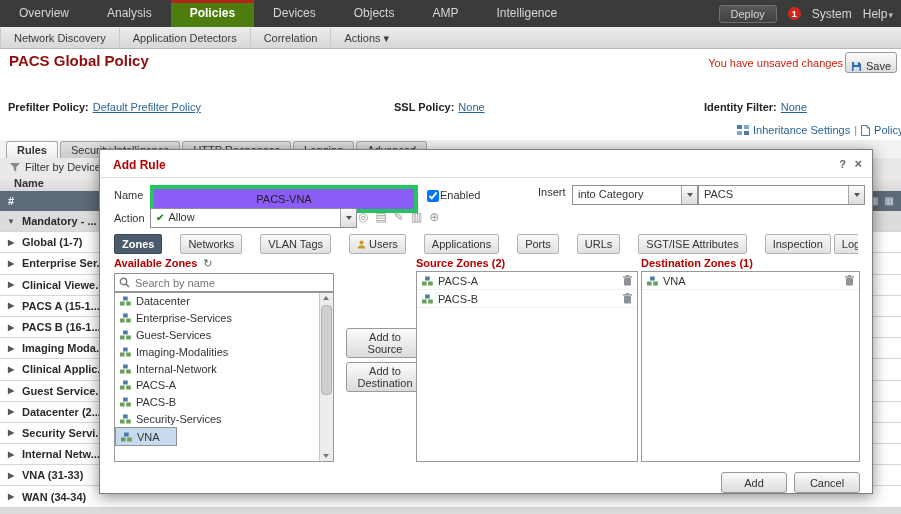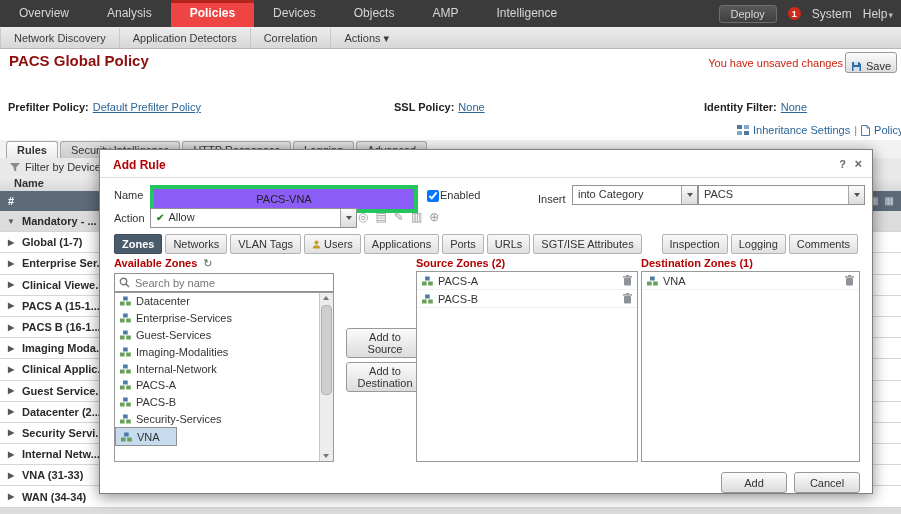--- a/index.html
+++ b/index.html
@@ -2,21 +2,21 @@
 <html><head>
 <meta charset="utf-8">
 <style>
   html,body{margin:0;padding:0;}
   body{width:901px;height:514px;font-family:"Liberation Sans",sans-serif;font-size:11px;color:#333;background:#fff;}
   .screen{position:relative;width:901px;height:514px;overflow:hidden;background:#fff;}
 
   
   .topnav{position:absolute;left:0;top:0;width:901px;height:27px;background:#3b3b3b;display:flex;align-items:stretch;z-index:2;}
   .nav-item{padding:0 19px;line-height:27px;font-size:12px;color:#d6d6d6;cursor:pointer;white-space:nowrap;}
-  .nav-item.active{background:#ef4444;color:#fff;font-weight:bold;box-shadow:inset 0 3px 0 #b3241c;}
+  .nav-item.active{background:#4d7c0f;color:#fff;font-weight:bold;box-shadow:inset 0 3px 0 #b3241c;}
   .nav-right{margin-left:auto;display:flex;align-items:center;gap:11px;padding-right:8px;}
   .deploy-btn{border:1px solid #6e6e6e;background:linear-gradient(#585858,#3f3f3f);color:#d8d8d8;padding:2px 11px;border-radius:3px;font-size:11px;cursor:pointer;}
   .alert-badge{width:13px;height:13px;border-radius:50%;background:#cf2a1b;color:#fff;font-size:9px;font-weight:bold;display:flex;align-items:center;justify-content:center;cursor:pointer;}
   .nav-link{color:#d6d6d6;font-size:12px;cursor:pointer;white-space:nowrap;}
   .caret{font-size:9px;color:#bbb;margin-left:1px;}
 
   
   .subnav{position:absolute;left:0;top:27px;width:901px;height:21px;background:linear-gradient(#ececec,#d7d7d7);border-bottom:1px solid #b7b7b7;display:flex;align-items:center;z-index:2;}
   .breadcrumb{color:#8e0e0e;font-weight:bold;padding:0 10px;margin-right:10px;cursor:pointer;white-space:nowrap;}
   .subnav-item{padding:0 13px;color:#3a3a3a;cursor:pointer;border-left:1px solid #c9c9c9;line-height:20px;white-space:nowrap;}
@@ -55,21 +55,21 @@
   .dlg-help{position:absolute;right:26px;top:8px;color:#666;font-weight:bold;cursor:pointer;}
   .dlg-close{position:absolute;right:10px;top:6px;color:#666;font-size:13px;font-weight:bold;cursor:pointer;}
   .dlg-sep{position:absolute;left:0;top:27px;width:100%;border-top:1px solid #ddd;}
   .dlg-label{position:absolute;color:#333;}
   .txt{position:absolute;border:4px solid #22c55e;background:#8b5cf6;padding:1px 4px;font:11px "Liberation Sans",sans-serif;color:#222;text-align:center;}
   .sel{position:absolute;border:1px solid #919191;background:#fff;line-height:16px;padding-left:5px;cursor:pointer;white-space:nowrap;}
   .sel .arrbox{position:absolute;right:0;top:0;width:15px;height:100%;background:linear-gradient(#fbfbfb,#dcdcdc);border-left:1px solid #a7a7a7;display:flex;align-items:center;justify-content:center;}
   .tri{width:0;height:0;border-left:3px solid transparent;border-right:3px solid transparent;border-top:4px solid #555;}
   .chk{color:#2d8a2d;font-weight:bold;font-size:10px;margin-right:4px;}
   .act-icons{position:absolute;left:258px;top:60px;display:flex;gap:7px;color:#9a9a9a;font-size:12px;}
-  .dlg-tabs{position:absolute;left:14px;right:14px;top:84px;height:20px;display:flex;gap:3px;overflow:hidden;}
+  .dlg-tabs{position:absolute;left:14px;right:14px;top:84px;height:20px;display:flex;gap:18px;overflow:hidden;}
   .dtab{padding:3px 7px;border:1px solid #b3b3b3;border-radius:2px;background:linear-gradient(#f8f8f8,#e0e0e0);color:#333;cursor:pointer;white-space:nowrap;display:flex;align-items:center;gap:3px;}
   .dtab.active{background:#4a5b6b;border-color:#3d4b58;color:#fff;font-weight:bold;}
   .dtabs-right{margin-left:auto;display:flex;gap:3px;}
   .sec-header{position:absolute;top:107px;color:#b30000;font-weight:bold;white-space:nowrap;}
   .refresh{color:#4c6b4c;margin-left:6px;font-weight:normal;cursor:pointer;}
   .search-box{position:absolute;left:14px;top:123px;width:218px;height:17px;border:1px solid #919191;background:#fff;}
   .search-box svg{position:absolute;left:4px;top:3px;}
   .search-box input{position:absolute;left:18px;top:0;width:196px;height:15px;border:none;outline:none;font:11px "Liberation Sans",sans-serif;color:#333;}
   .zlist{position:absolute;left:14px;top:142px;width:218px;height:168px;border:1px solid #9a9a9a;background:#fff;overflow:hidden;}
   .zitem{height:16.8px;display:flex;align-items:center;gap:5px;padding-left:5px;padding-right:16px;cursor:pointer;white-space:nowrap;}
@@ -248,21 +248,21 @@
   <div class="dialog">
     <div class="dlg-title">Add Rule</div>
     <div class="dlg-help">?</div>
     <div class="dlg-close">×</div>
     <div class="dlg-sep"></div>
 
     <div class="dlg-label" style="left:14px;top:39px;">Name</div>
     <input class="txt" style="left: 50px; top: 35px; width: 252px; height: 18px;" value="PACS-VNA">
     <input type="checkbox" checked="" style="position: absolute; left: 323px; top: 37px; width: 12px; height: 12px;">
     <div class="dlg-label" style="left:340px;top:39px;">Enabled</div>
-    <div class="dlg-label" style="left:438px;top:43px;">Insert</div>
+    <div class="dlg-label" style="left:438px;top:36px;">Insert</div>
     <div class="sel" style="left:472px;top:35px;width:119px;height:18px;">
       <span>into Category</span>
       <span class="arrbox">
           <span class="tri"></span>
         </span>
     </div>
     <div class="sel" style="left:598px;top:35px;width:160px;height:18px;">
       <span>PACS</span>
       <span class="arrbox">
           <span class="tri"></span>

